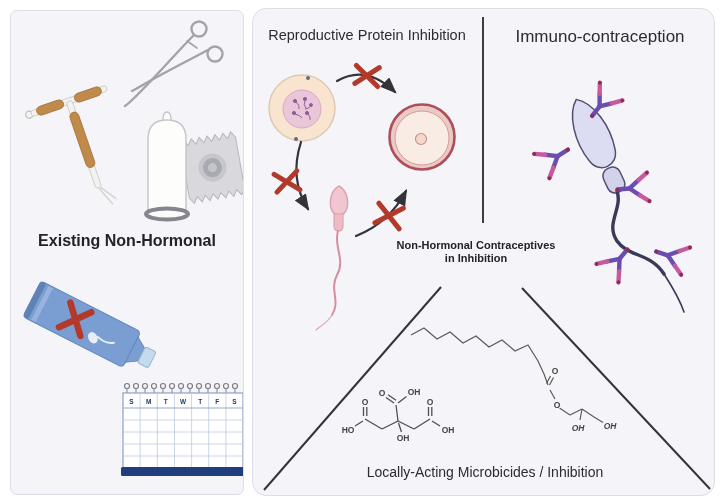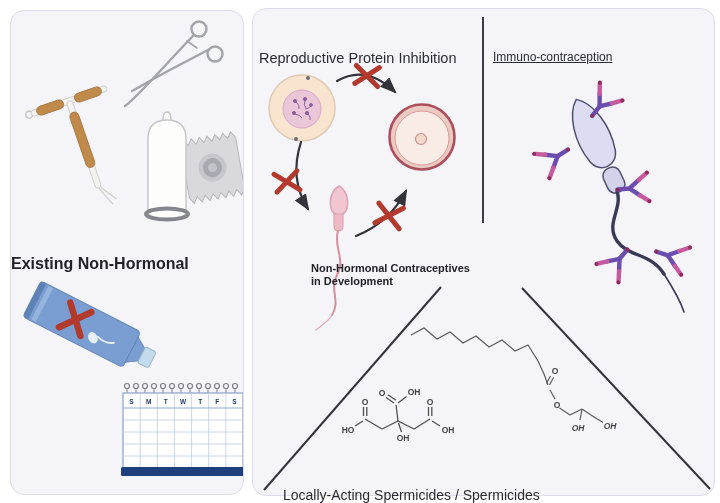--- a/index.html
+++ b/index.html
@@ -4,29 +4,29 @@
 <style>
   html,body{margin:0;padding:0;background:#ffffff;}
   #stage{
     position:relative;width:720px;height:503px;background:#ffffff;overflow:hidden;
     font-family:"Liberation Sans",sans-serif;color:#26262e;
   }
   .card{
     position:absolute;background:#f5f4f9;border:1px solid #dfdbe8;border-radius:14px;
     box-shadow:0 0 0 1px rgba(255,255,255,.5);
   }
-  #left-card{left:10px;top:10px;width:232px;height:483px;}
+  #left-card{left:10px;top:10px;width:232px;height:483px;border-radius:7px;}
   #right-card{left:252px;top:8px;width:461px;height:486px;}
   .abs{position:absolute;}
-  .ttl{position:absolute;text-align:left;line-height:1.22;margin-top:23px;}
+  .ttl{position:absolute;text-align:center;line-height:1.22;}
   .reg{font-size:14.5px;font-weight:400;color:#2b2b33;}
   .bold{font-weight:700;color:#222228;}
   #left-title{left:0;top:220px;width:232px;font-size:16px;}
   #repro-title{left:6px;top:18px;width:216px;}
-  #immuno-title{left:240px;top:18px;width:214px;font-size:12px;text-decoration:underline;}
+  #immuno-title{left:240px;top:18px;width:214px;font-size:17px;}
   #center-title{left:58px;top:230px;width:330px;font-size:11px;}
   #micro-title{left:30px;top:455px;width:404px;font-size:14px;font-weight:400;color:#2b2b33;}
   svg{display:block;}
 </style>
 </head>
 <body>
 
 <div id="stage">
 
   <div id="left-card" class="card">
@@ -283,18 +283,18 @@
         <text x="357" y="420" font-style="italic">OH</text>
       </g>
     </svg>
 
     <div id="repro-title" class="ttl reg">Reproductive Protein Inhibition</div>
 
     <div id="immuno-title" class="ttl reg">Immuno-contraception</div>
 
     <div id="center-title" class="ttl bold">
       <div>Non-Hormonal Contraceptives</div>
-      <div>in Development</div>
+      <div>in Inhibition</div>
     </div>
 
-    <div id="micro-title" class="ttl">Locally-Acting Spermicides / Spermicides</div>
+    <div id="micro-title" class="ttl">Locally-Acting Microbicides / Inhibition</div>
   </div>
 </div>
 
 </body></html>

